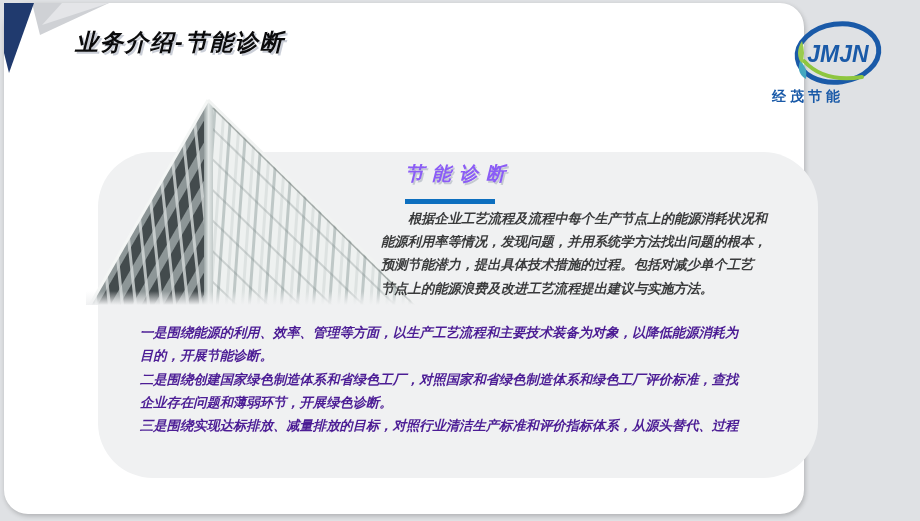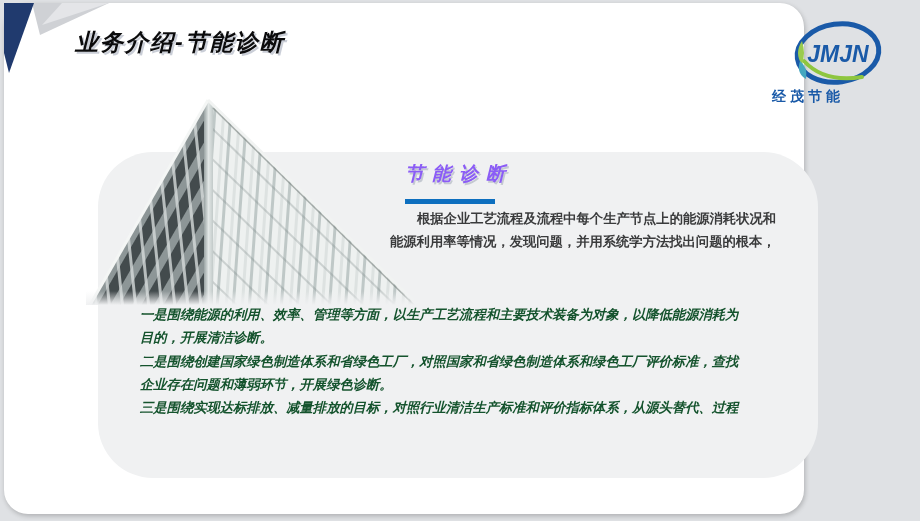--- a/index.html
+++ b/index.html
@@ -37,28 +37,28 @@
     position:absolute;left:401px;top:158px;
     font-size:19px;font-weight:bold;font-style:italic;
     letter-spacing:8px;color:#8b5cf6;white-space:nowrap;
     text-shadow:1.5px 1.5px 0 rgba(115,125,150,0.35);
   }
   .heading-underline{
     position:absolute;left:401px;top:196px;width:90px;height:5px;
     background:#0d6fbf;
   }
   .intro-block{
-    position:absolute;left:386px;top:204px;
-    font-size:13.3px;font-weight:bold;
+    position:absolute;left:377px;top:204px;
+    font-size:13.3px;font-weight:bold;font-style:italic;
     color:#3a3b3c;line-height:23.2px;
   }
   .points-block{
-    position:absolute;left:136px;top:300px;
+    position:absolute;left:136px;top:318px;
     font-size:13.3px;font-weight:bold;font-style:italic;
-    color:#14532d;line-height:23.3px;
+    color:#4c1d95;line-height:23.3px;
   }
   .text-line{white-space:nowrap;}
   .indent-line{padding-left:27px;}
 </style>
 </head>
 <body>
 
 <div class="slide">
 
   <svg class="corner-decor" width="120" height="80" viewBox="0 0 120 80">
@@ -119,23 +119,25 @@
     <line x1="127" y1="11" x2="330" y2="210" stroke="#79827f" stroke-width="1.5" opacity="0.6"></line>
     <rect x="0" y="194" width="340" height="14" fill="url(#fade)"></rect>
   </svg>
 
   <div class="card-heading">节能诊断</div>
   <div class="heading-underline"></div>
 
   <div class="intro-block">
     <div class="text-line indent-line">根据企业工艺流程及流程中每个生产节点上的能源消耗状况和</div>
     <div class="text-line">能源利用率等情况，发现问题，并用系统学方法找出问题的根本，</div>
+    <div class="text-line">预测节能潜力，提出具体技术措施的过程。包括对减少单个工艺</div>
+    <div class="text-line">节点上的能源浪费及改进工艺流程提出建议与实施方法。</div>
   </div>
 
   <div class="points-block">
     <div class="text-line">一是围绕能源的利用、效率、管理等方面，以生产工艺流程和主要技术装备为对象，以降低能源消耗为</div>
-    <div class="text-line">目的，开展清洁诊断。</div>
+    <div class="text-line">目的，开展节能诊断。</div>
     <div class="text-line">二是围绕创建国家绿色制造体系和省绿色工厂，对照国家和省绿色制造体系和绿色工厂评价标准，查找</div>
     <div class="text-line">企业存在问题和薄弱环节，开展绿色诊断。</div>
     <div class="text-line">三是围绕实现达标排放、减量排放的目标，对照行业清洁生产标准和评价指标体系，从源头替代、过程</div>
   </div>
 
 </div>
 
 </body></html>

